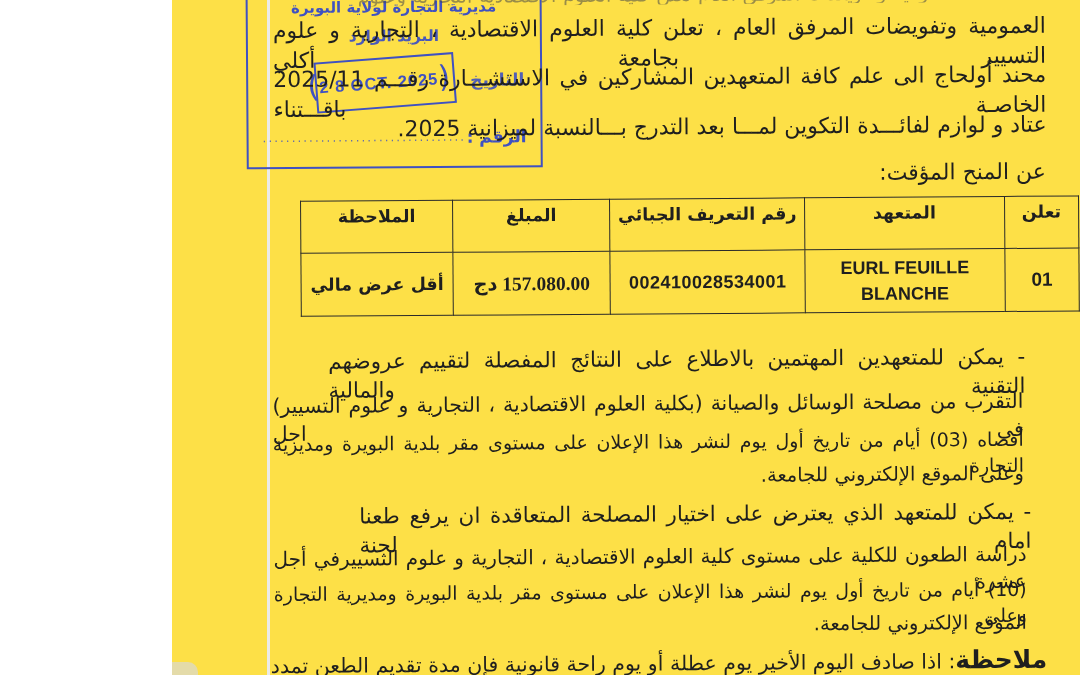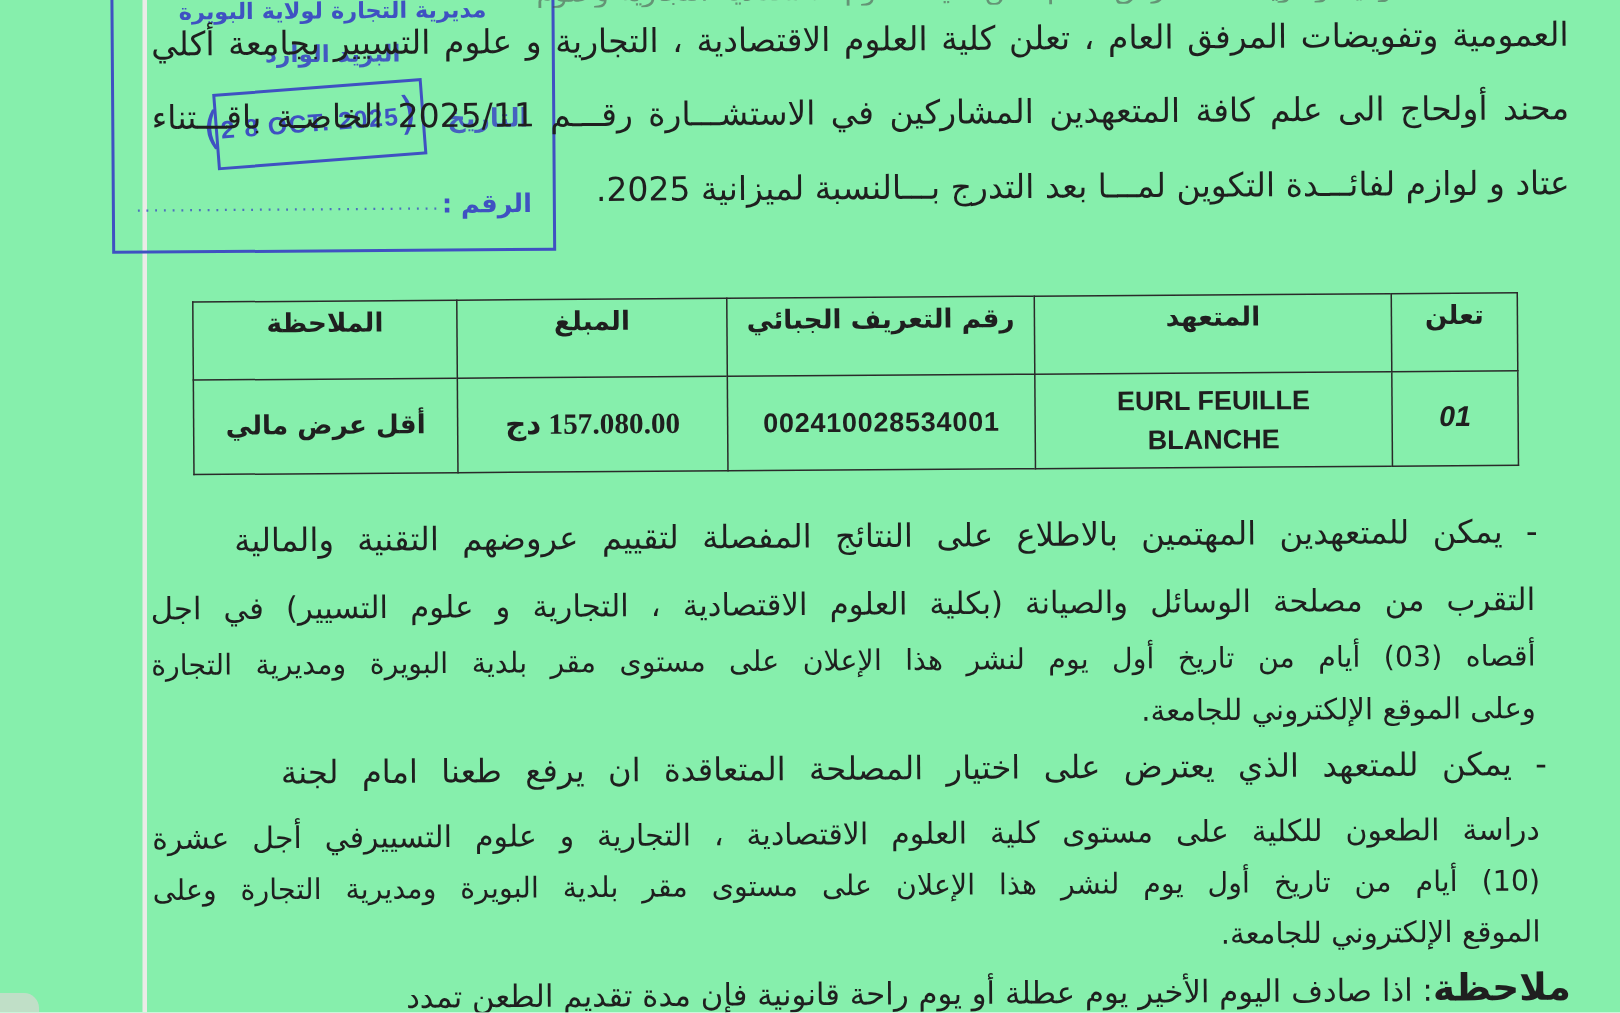--- a/index.html
+++ b/index.html
@@ -1,17 +1,17 @@
 <!DOCTYPE html>
 <html lang="ar" dir="rtl"><head>
 <meta charset="utf-8">
 <style>
   html,body{margin:0;padding:0;background:#ffffff;}
   .page{
-    position:relative;width:1080px;height:675px;background:#86efac;
+    position:relative;width:908px;height:675px;background:#fde047;
     overflow:hidden;font-family:"DejaVu Sans",sans-serif;color:#1f1f1f;
     direction:rtl;
   }
   .tilt{position:absolute;inset:0;transform:rotate(-0.4deg);transform-origin:540px 340px;}
 
   
   .scan-edge{position:absolute;left:95px;top:0;width:3px;height:100%;background:#ebebe7;z-index:0;}
   .scan-smudge{position:absolute;left:0;bottom:0;width:26px;height:13px;background:#d8d8d3;opacity:.7;border-top-right-radius:10px;z-index:0;}
 
   
@@ -25,21 +25,21 @@
   .l-intro1{top:13px;right:32px;left:103px;font-size:22px;}
   .l-intro2{top:62px;right:32px;left:103px;font-size:22px;}
   .l-intro3{top:112px;right:32px;left:103px;font-size:22px;}
   .l-award{top:159px;right:33px;font-size:22px;}
 
   
   .award-table{position:absolute;top:198px;left:129px;z-index:2;border-collapse:collapse;table-layout:fixed;}
   .award-table th,.award-table td{border:1.7px solid #2a2a2a;text-align:center;padding:0 4px;overflow:hidden;}
   .award-table th{height:46px;vertical-align:top;padding-top:5px;font-size:17.5px;font-weight:bold;}
   .award-table td{height:62px;vertical-align:middle;font-weight:bold;}
-  .cell-lot{font-family:"Liberation Sans",sans-serif;font-size:19px;font-style:italic;}
+  .cell-lot{font-family:"Liberation Sans",sans-serif;font-size:19px;}
   .cell-contractor{font-family:"Liberation Sans",sans-serif;font-size:18px;direction:ltr;}
   .cell-contractor .wrapbox{display:inline-block;max-width:150px;line-height:1.45;}
   .cell-tax{font-family:"Liberation Sans",sans-serif;font-size:18px;direction:ltr;letter-spacing:.5px;}
   .cell-amount{font-family:"Liberation Serif","DejaVu Sans",serif;font-size:19.5px;}
   .cell-note{font-size:17.5px;}
 
   
   .l-p1a{top:344px;right:55px;left:156px;font-size:21.5px;}
   .l-p1b{top:390px;right:57px;left:100px;font-size:20.5px;}
   .l-p1c{top:429px;right:57px;left:100px;font-size:19px;}
@@ -92,20 +92,21 @@
         <span class="nlab">الرقم :</span>
         <span class="ndots">.........................................</span>
       </div>
     </div>
 
     <div class="top-frag">الصفقات العمومية وتفويضات المرفق العام تعلن كلية العلوم الاقتصادية التجارية وعلوم التسيير</div>
 
     <div class="textline l-intro1 just">العمومية وتفويضات المرفق العام ، تعلن كلية العلوم الاقتصادية ، التجارية و علوم التسيير بجامعة أكلي</div>
     <div class="textline l-intro2 just">محند أولحاج الى علم كافة المتعهدين المشاركين في الاستشـــارة رقـــم 2025/11 الخاصـة باقـــتناء</div>
     <div class="textline l-intro3 ralign">عتاد و لوازم لفائـــدة التكوين لمـــا بعد التدرج بـــالنسبة لميزانية 2025.</div>
+    <div class="textline l-award ralign">عن المنح المؤقت:</div>
 
     <table class="award-table" dir="rtl">
       <colgroup>
         <col style="width:84px">
           <col style="width:238px">
           <col style="width:205px">
           <col style="width:180px">
           <col style="width:176px">
       </colgroup>
       <thead>

